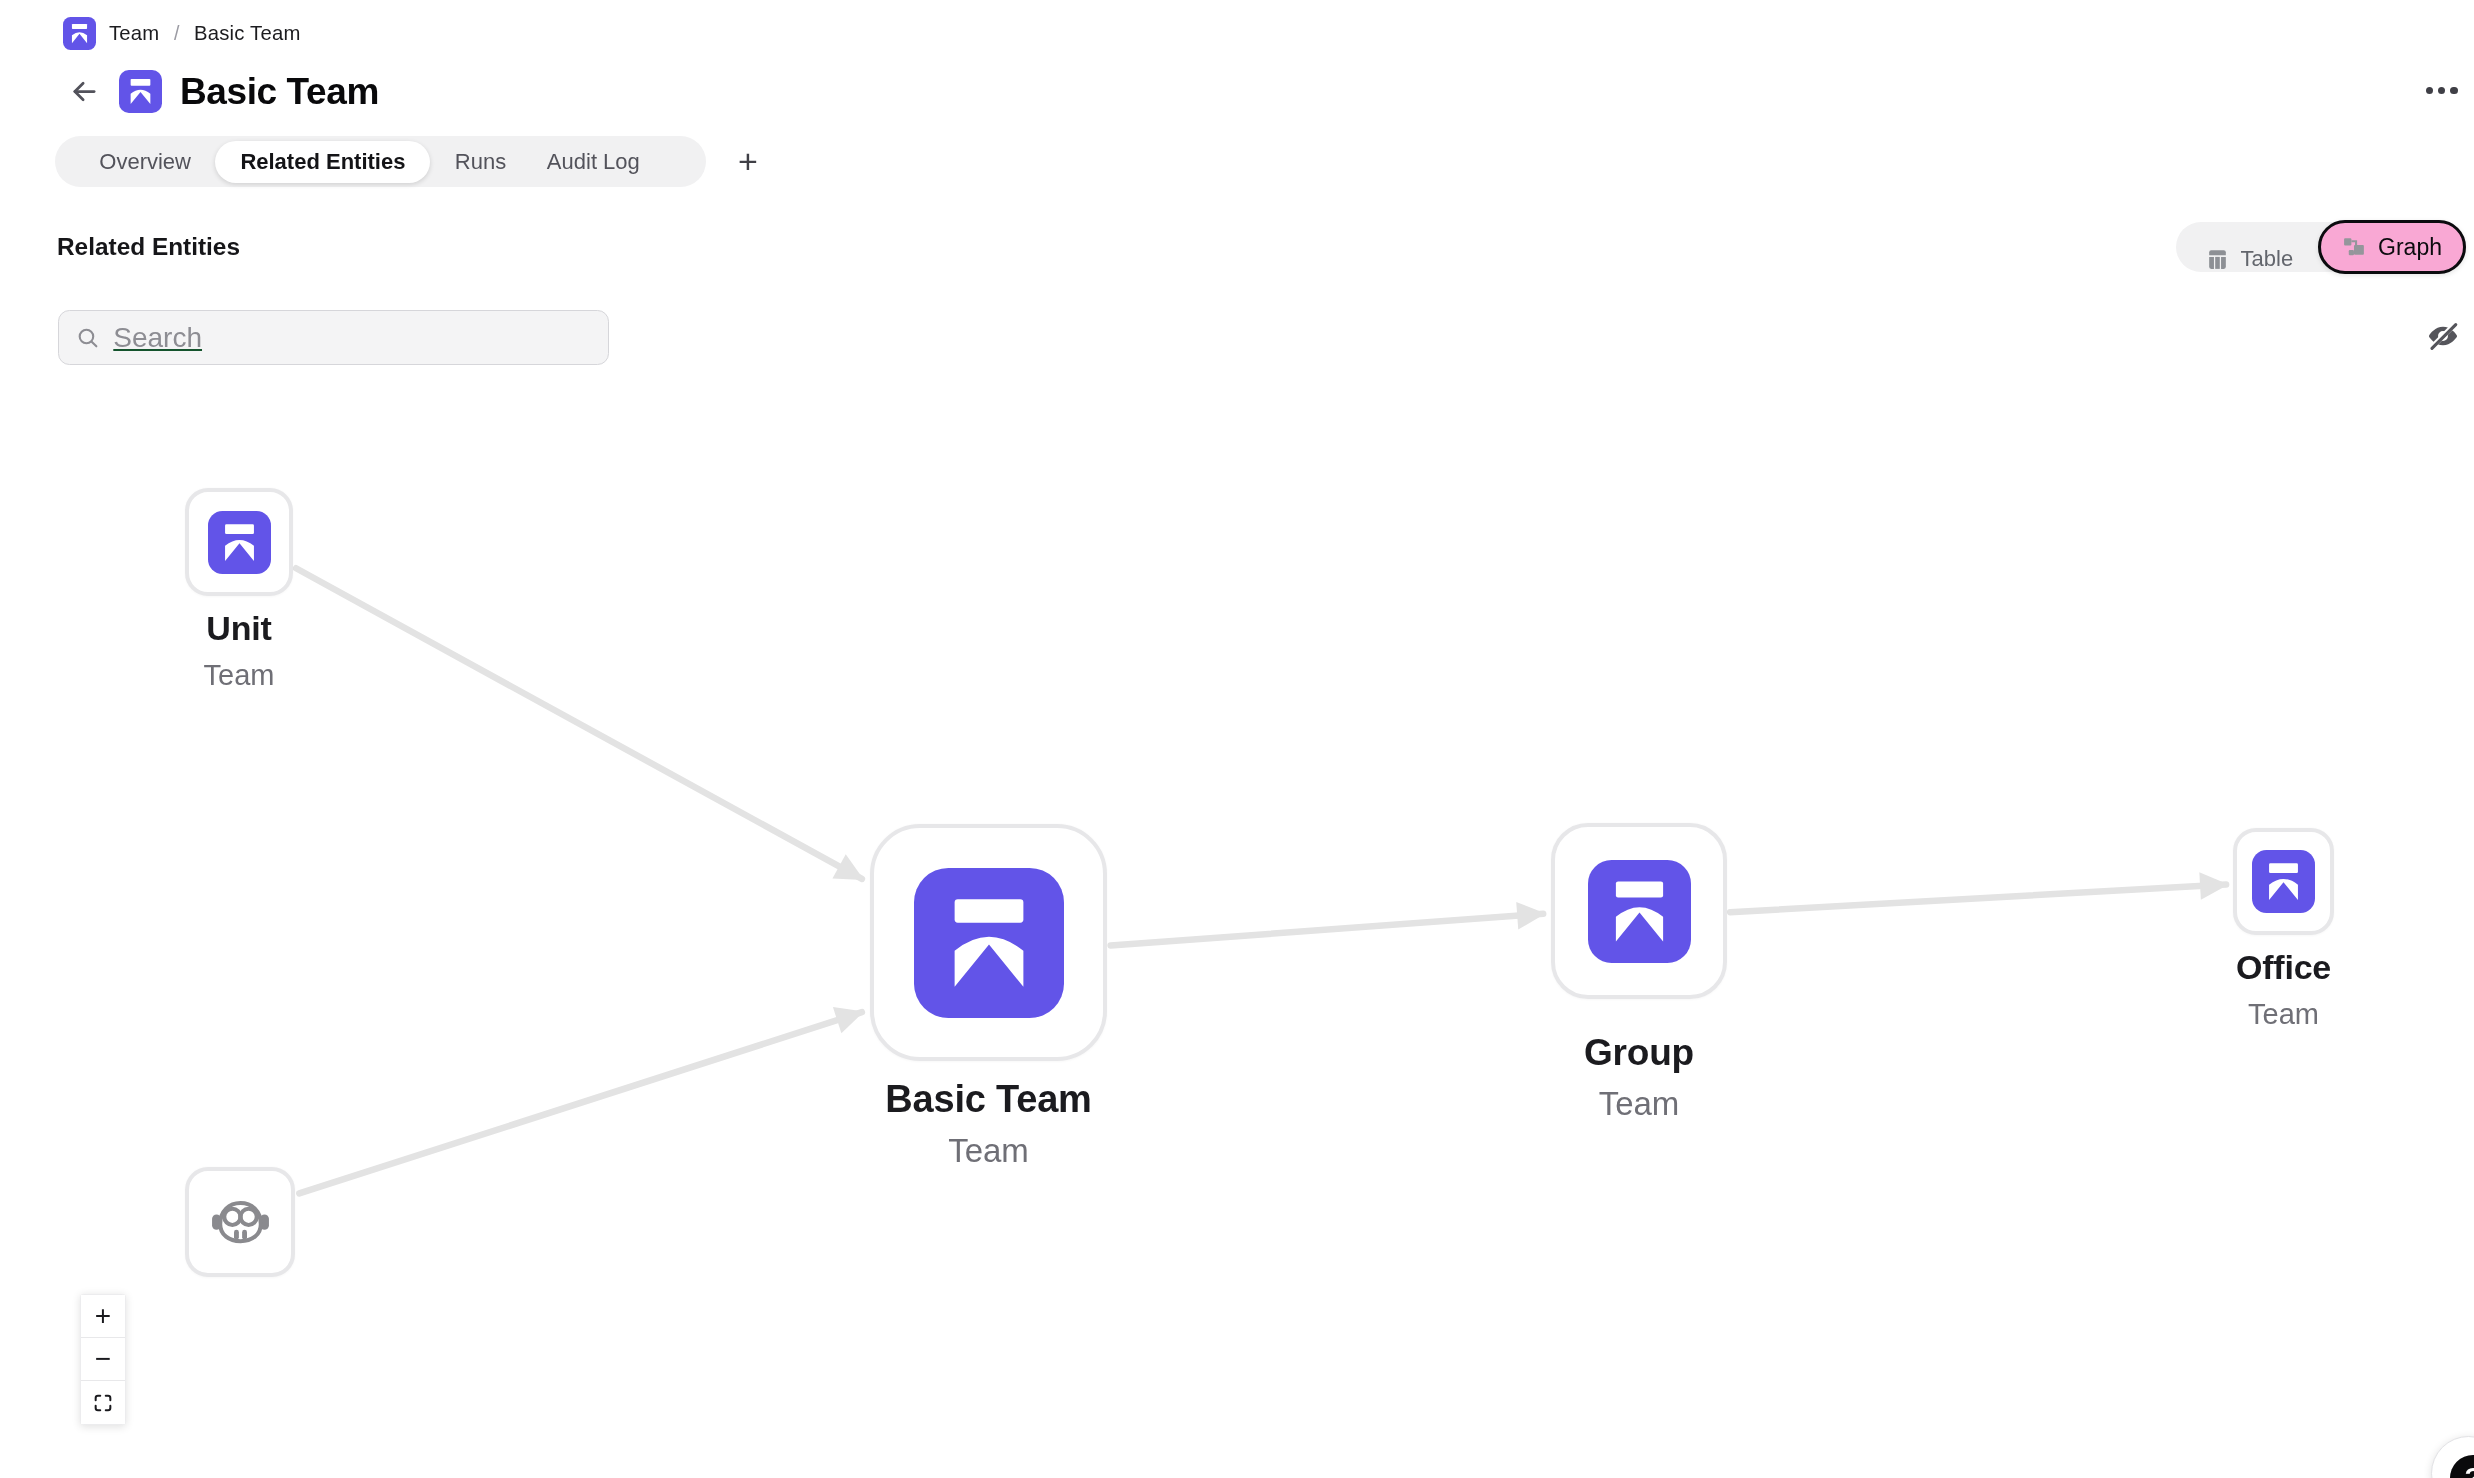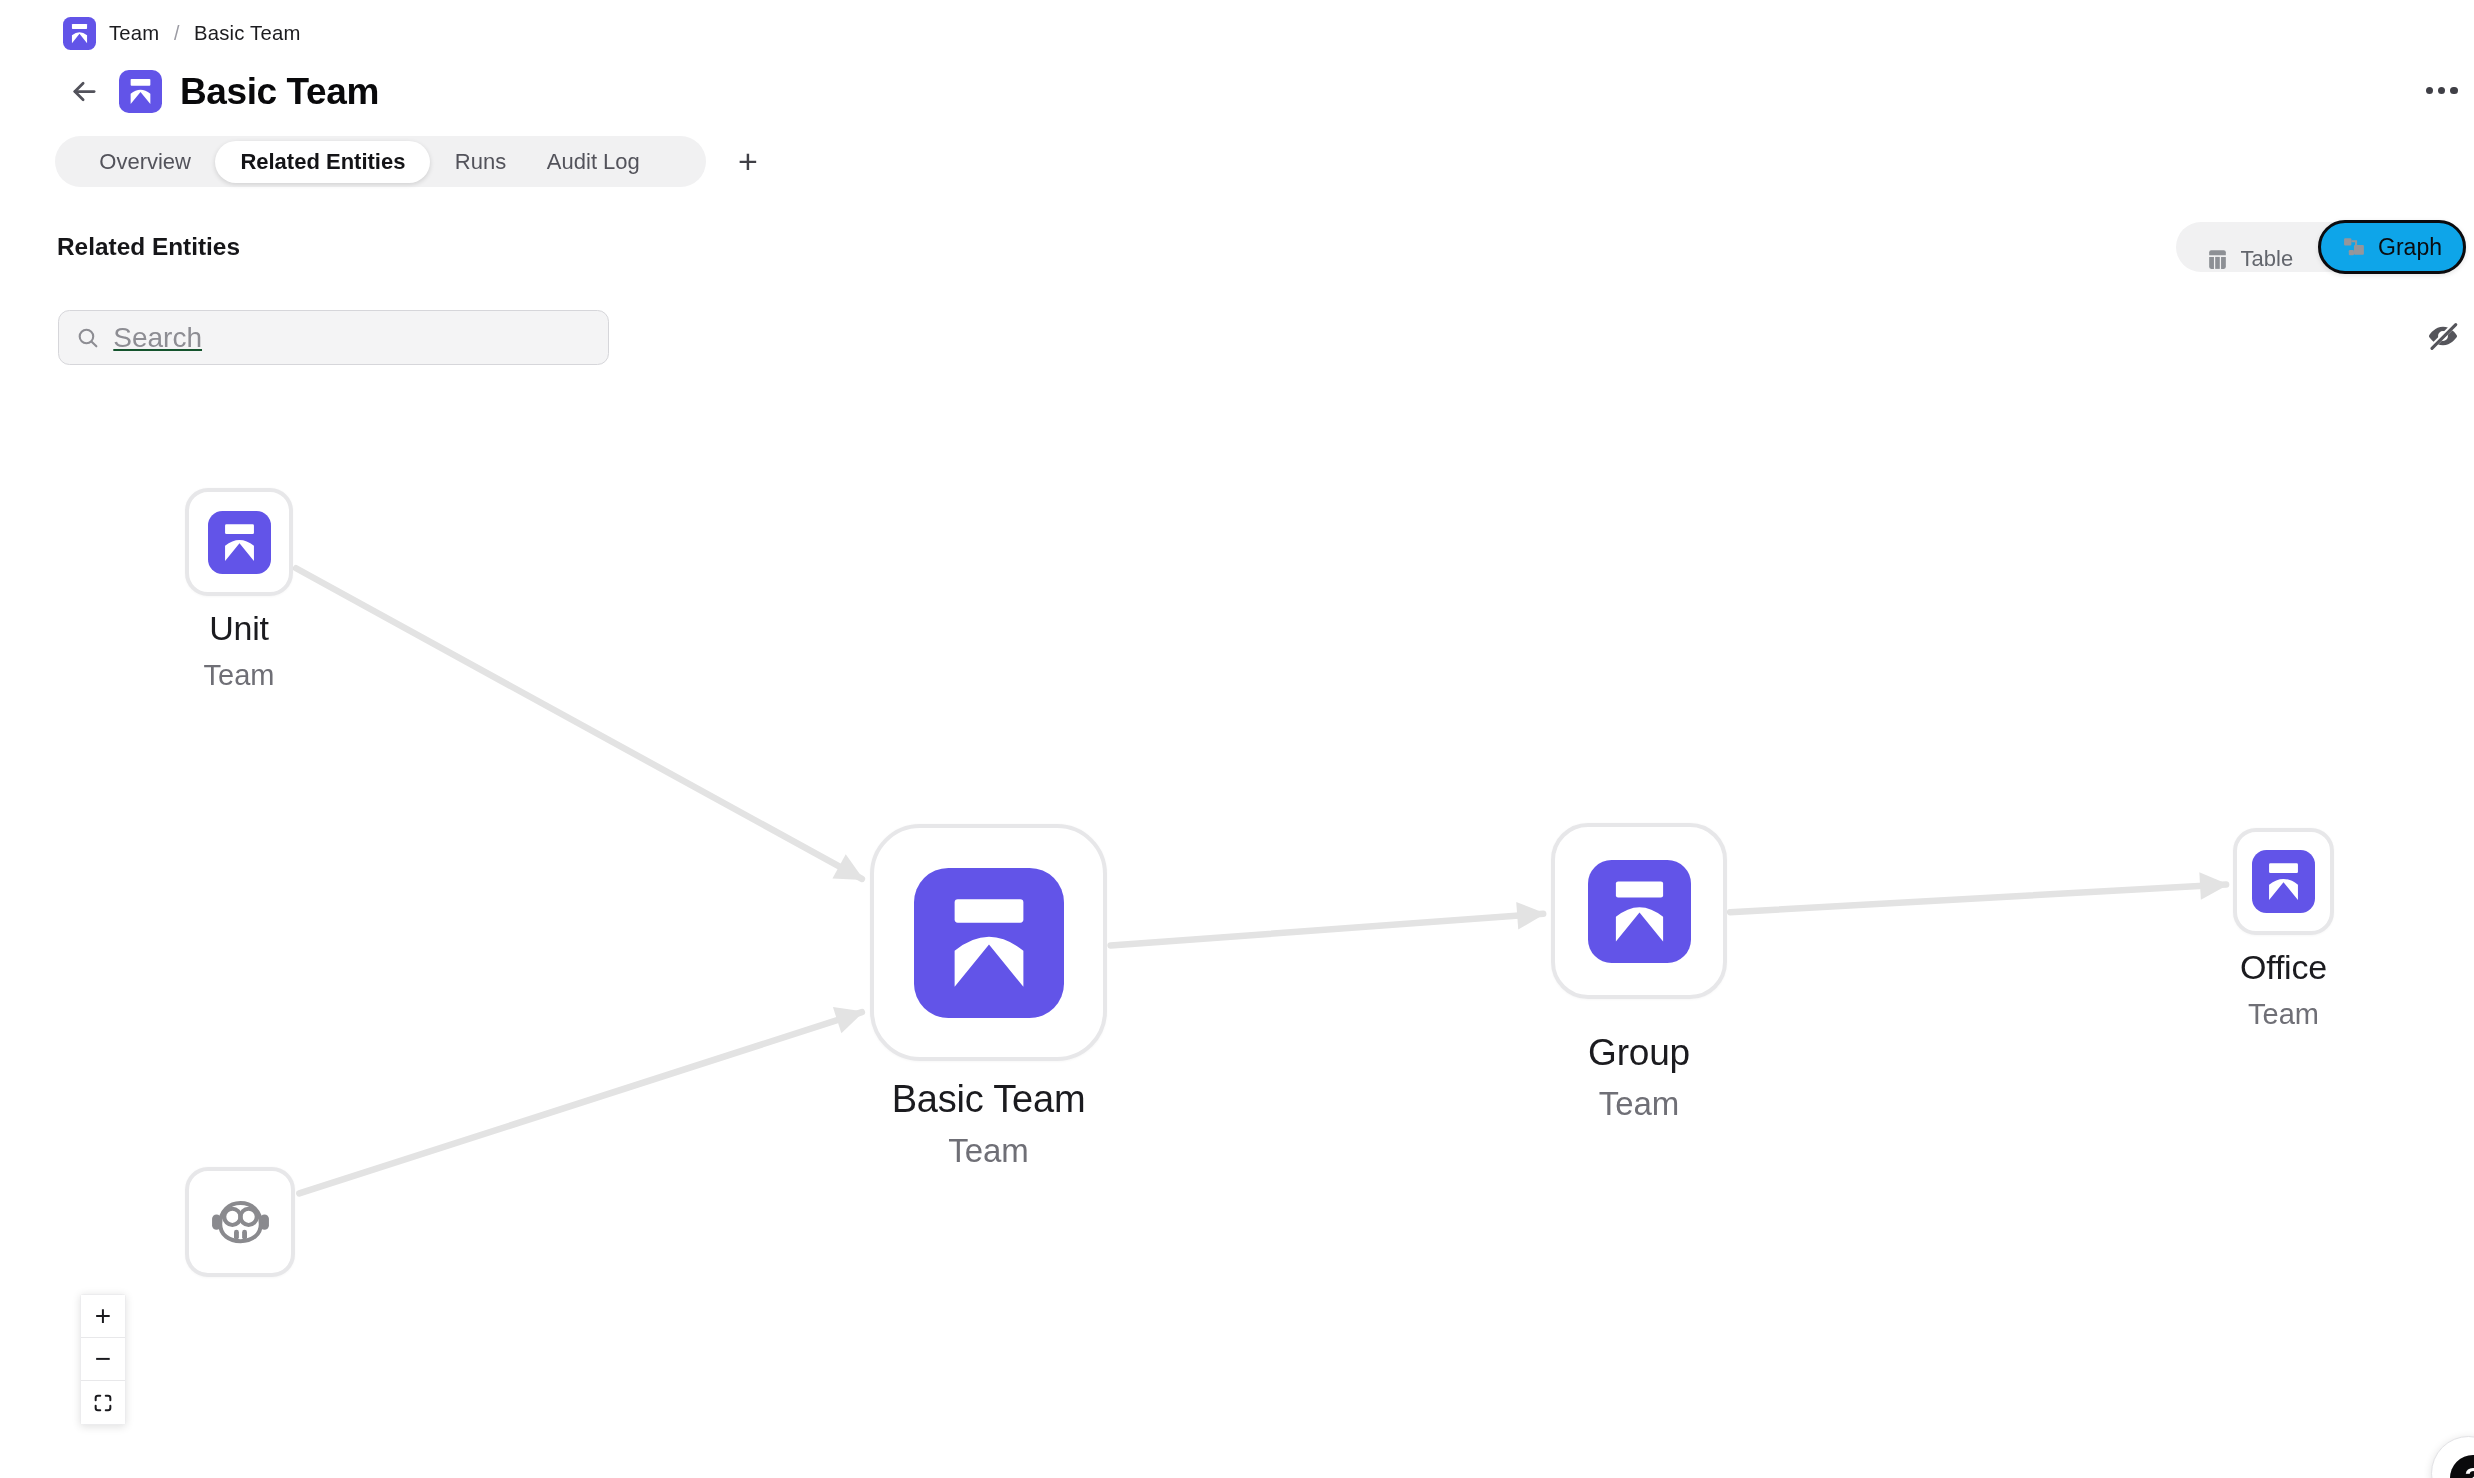--- a/index.html
+++ b/index.html
@@ -36,21 +36,21 @@
              color:#3f3f46; display:flex; align-items:center; justify-content:center; cursor:pointer; }
 
   
   .section-title { position:absolute; left:57px; top:233px; font-size:24.4px; font-weight:700; color:#161619; }
   .view-toggle { position:absolute; left:2176px; top:222px; width:290px; height:50px; background:#f1f1f2;
                  border-radius:25px; display:flex; align-items:flex-end; }
   .toggle-opt { display:flex; align-items:center; gap:10.6px; cursor:pointer; }
   .toggle-table { padding-left:29px; }
   .toggle-table svg { width:25px; height:25px; }
   .toggle-table span { font-size:22px; color:#63666d; }
-  .toggle-graph { position:absolute; right:0px; top:-1.6px; height:54px; padding:0 21px; background:#0ea5e9;
+  .toggle-graph { position:absolute; right:0px; top:-1.6px; height:54px; padding:0 21px; background:#f9a8d4;
                   border:3.3px solid #0b0b0e; border-radius:27px; box-shadow:0 1.6px 4.9px rgba(0,0,0,.10); }
   .toggle-graph svg { width:25px; height:25px; }
   .toggle-graph span { font-size:23px; color:#0b0b0e; font-weight:500; }
 
   
   .search-box { position:absolute; left:58px; top:310px; width:551px; height:55px; background:#f4f4f5;
                 border:1.6px solid #d6d6da; border-radius:11.4px; display:flex; align-items:center; padding:0 16.3px; gap:13px; }
   .search-box svg { width:25px; height:25px; flex:none; }
   .search-box input { border:none; outline:none; background:transparent; font-size:28px; color:#14532d;
                       width:100%; font-family:"Liberation Sans", sans-serif;text-decoration:underline; }
@@ -60,21 +60,21 @@
 
   
   .edges-svg { position:absolute; left:0; top:0; width:2475px; height:1478px; pointer-events:none; }
   .node { position:absolute; }
   .node-card { position:absolute; left:0; top:0; width:100%; height:100%; background:#fff;
                border:4.1px solid #e7e7e9; display:flex; align-items:center; justify-content:center;
                cursor:pointer; box-shadow:0 0.8px 2.4px rgba(0,0,0,.03); }
   .node-icon { color:#6254e8; display:flex; }
   .node-icon svg { width:100%; height:100%; display:block; }
   .node-label { position:absolute; left:50%; transform:translateX(-50%); width:455px; text-align:center; }
-  .node-title { font-weight:400; color:#1b1b1f; letter-spacing:-0.2px; }
+  .node-title { font-weight:700; color:#1b1b1f; letter-spacing:-0.2px; }
   .node-sub { color:#6f6f76; margin-top:11.4px; }
 
   
   .zoom-controls { position:absolute; left:80px; top:1294px; width:46px; background:#fff; border-radius:3.3px;
                    box-shadow:0 1.6px 8.1px rgba(0,0,0,.12); border:0.8px solid #ececee; }
   .zoom-btn { width:100%; height:43px; display:flex; align-items:center; justify-content:center;
               font-size:28px; color:#1a1a1e; cursor:pointer; border-bottom:0.8px solid #e8e8ea; background:#fff; }
   .zoom-btn:last-child { border-bottom:none; }
   .zoom-btn svg { width:22px; height:22px; }
 

